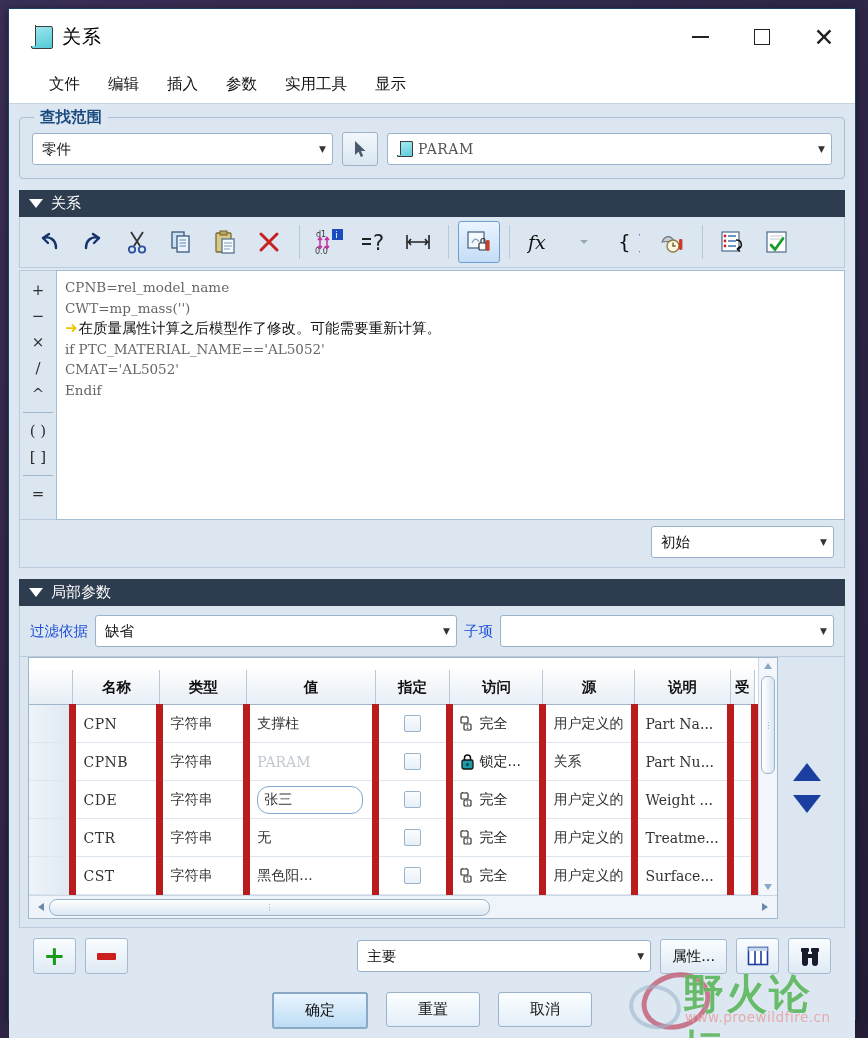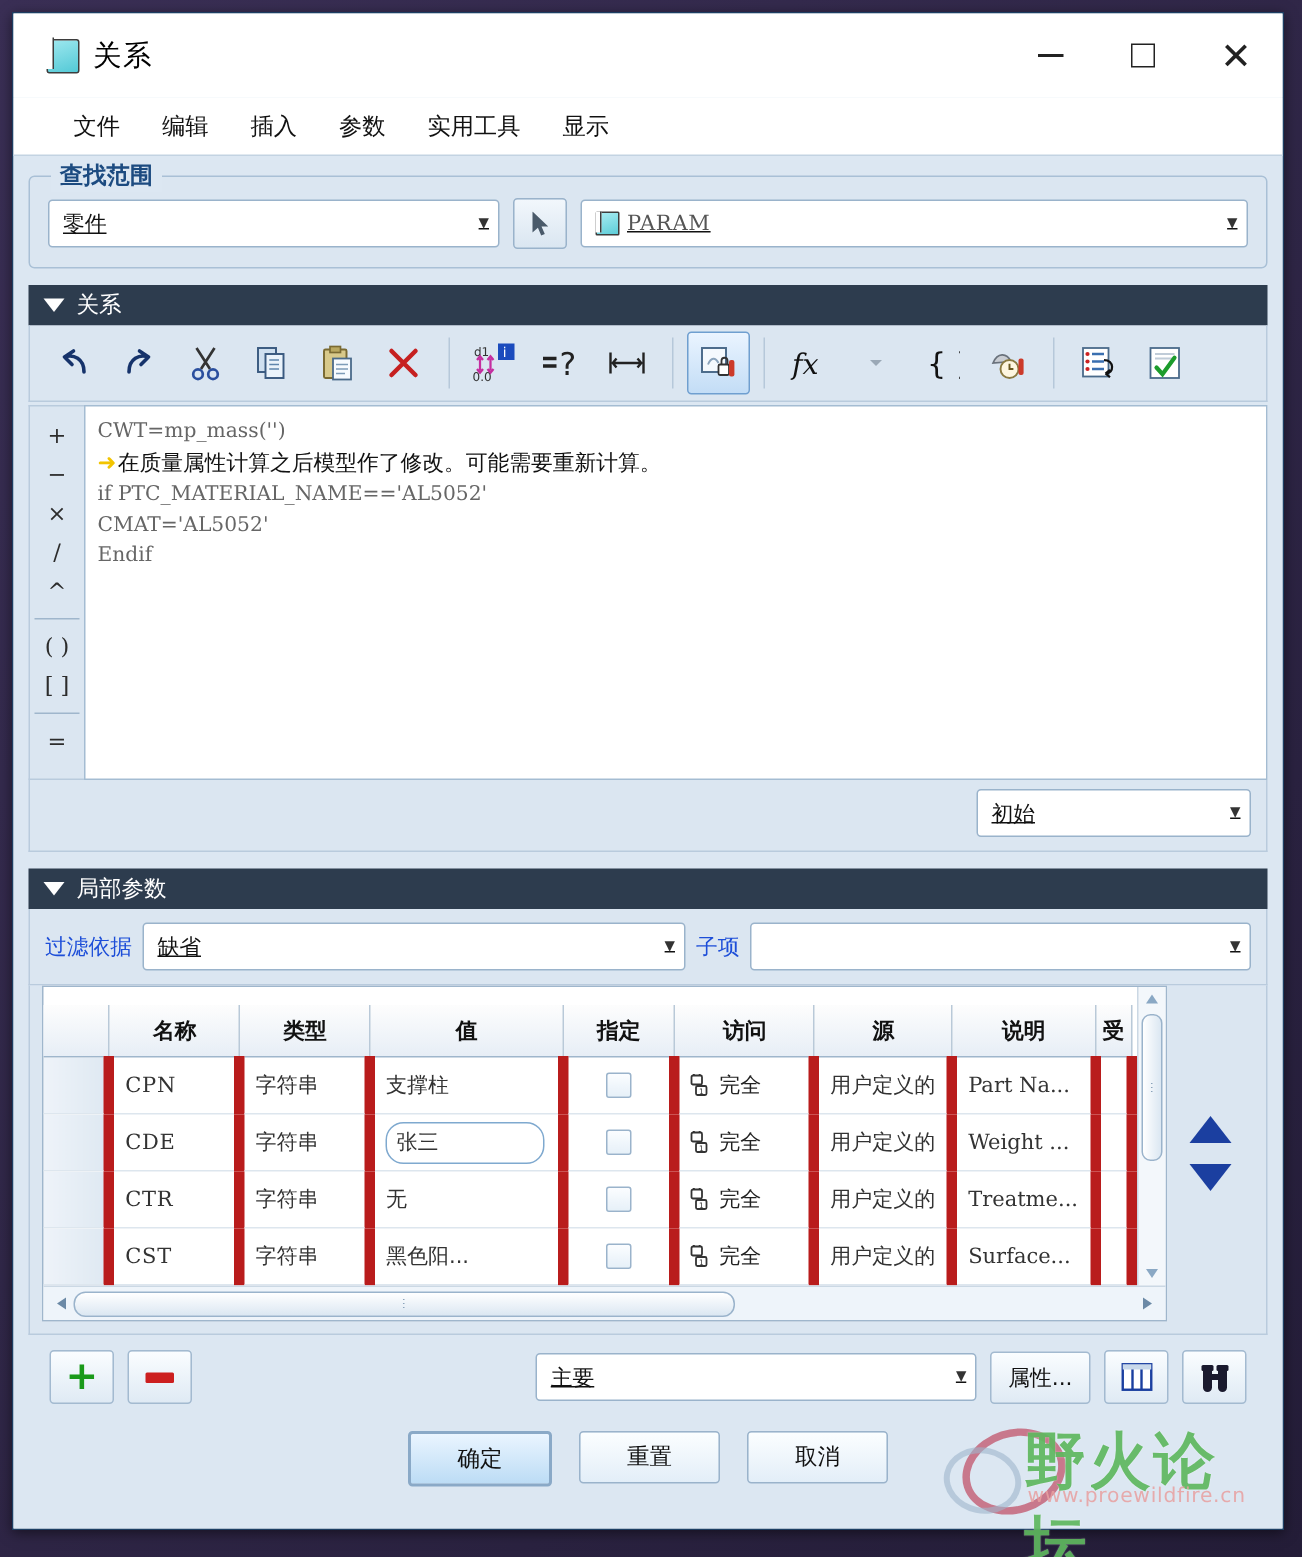--- a/index.html
+++ b/index.html
@@ -36,21 +36,21 @@
   .menu-item{font-size:15.5px;color:#111;cursor:default;padding:2px 2px;}
   
   .wbody{flex:1 1 auto;background:#dce7f2;padding:0 10px 0 10px;position:relative;}
   
   .groupbox{position:relative;margin-top:13px;border:1px solid #a9c0d6;border-radius:4px;
     background:#dbe6f1;padding:14px 12px 12px 12px;}
   .group-title{position:absolute;top:-11px;left:14px;background:#dce7f2;padding:0 6px;
     font-size:15.5px;color:#1c4b80;font-weight:bold;}
   .scope-row{display:flex;align-items:center;gap:9px;}
   .combo{background:#fff;border:1px solid #9ab3cb;border-radius:3px;height:30px;
-    display:flex;align-items:center;padding:0 6px 0 9px;font-size:14.5px;color:#111;text-decoration:underline;}
+    display:flex;align-items:center;padding:0 6px 0 9px;font-size:14.5px;color:#111;}
   .combo .caret{margin-left:auto;font-size:9px;color:#333;}
   .combo-part{width:284px;}
   .picker-btn{width:34px;height:32px;background:linear-gradient(#f2f7fc,#dae6f1);
     border:1px solid #9ab3cb;border-radius:3px;display:flex;align-items:center;justify-content:center;}
   .combo-param{flex:1 1 auto;}
   .param-icon{width:14px;height:14px;background:linear-gradient(160deg,#a9ecf2,#5ecdd8);
     border:1.4px solid #3d3d3d;border-radius:1px;position:relative;margin-right:5px;flex:0 0 auto;}
   .param-icon:after{content:"";position:absolute;left:-1.4px;top:-1.4px;width:3.5px;height:14px;
     background:#fff;border-right:1.4px solid #3d3d3d;}
   .param-text{font-family:"DejaVu Serif","Liberation Serif",serif;font-size:14px;color:#555;letter-spacing:.5px;}
@@ -339,20 +339,21 @@
         <div class="opbtn">×</div>
         <div class="opbtn">/</div>
         <div class="opbtn">^</div>
         <div class="opsep"></div>
         <div class="opbtn">( )</div>
         <div class="opbtn">[ ]</div>
         <div class="opsep"></div>
         <div class="opbtn">=</div>
       </div>
       <div class="editor">
+        <div class="code-line">CPNB=rel_model_name</div>
         <div class="code-line">CWT=mp_mass('')</div>
         <div class="code-line code-warn"><span class="warn-arrow">➜</span><span>在质量属性计算之后模型作了修改。可能需要重新计算。</span></div>
         <div class="code-line">if PTC_MATERIAL_NAME=='AL5052'</div>
         <div class="code-line">CMAT='AL5052'</div>
         <div class="code-line">Endif</div>
       </div>
     </div>
 
     <div class="init-row">
       <div class="combo combo-init">
@@ -426,20 +427,42 @@
                         </svg>
                         <span class="acc-text">完全</span>
                       </span>
                     </td>
                 <td class="c-src">用户定义的</td>
                 <td class="c-desc">Part Na...</td>
                 <td></td>
               </tr>
               <tr>
                 <td class="col-grip"></td>
+                <td class="c-name">CPNB</td>
+                <td class="c-type">字符串</td>
+                <td class="c-val dim">PARAM</td>
+                <td>
+                      <span class="chk"></span>
+                    </td>
+                <td>
+                      <span class="acc-cell">
+                        <svg width="16" height="16" viewBox="0 0 16 16">
+                          <rect x="2" y="6" width="11" height="9" fill="#1f9ba8" stroke="#111" stroke-width="1.3" rx="1.5"></rect>
+                          <path d="M4.5 6 V4 a3 3 0 0 1 6 0 V6" stroke="#111" stroke-width="1.5" fill="none"></path>
+                          <circle cx="7.5" cy="10.5" r="1.5" fill="#0b3d44"></circle>
+                        </svg>
+                        <span class="acc-text">锁定...</span>
+                      </span>
+                    </td>
+                <td class="c-src">关系</td>
+                <td class="c-desc">Part Nu...</td>
+                <td></td>
+              </tr>
+              <tr>
+                <td class="col-grip"></td>
                 <td class="c-name">CDE</td>
                 <td class="c-type">字符串</td>
                 <td><span class="val-edit">张三</span></td>
                 <td>
                       <span class="chk"></span>
                     </td>
                 <td>
                       <span class="acc-cell">
                         <svg width="16" height="16" viewBox="0 0 16 16">
                           <rect x="1" y="1" width="7" height="6" fill="none" stroke="#333" stroke-width="1.2" rx="1"></rect>

